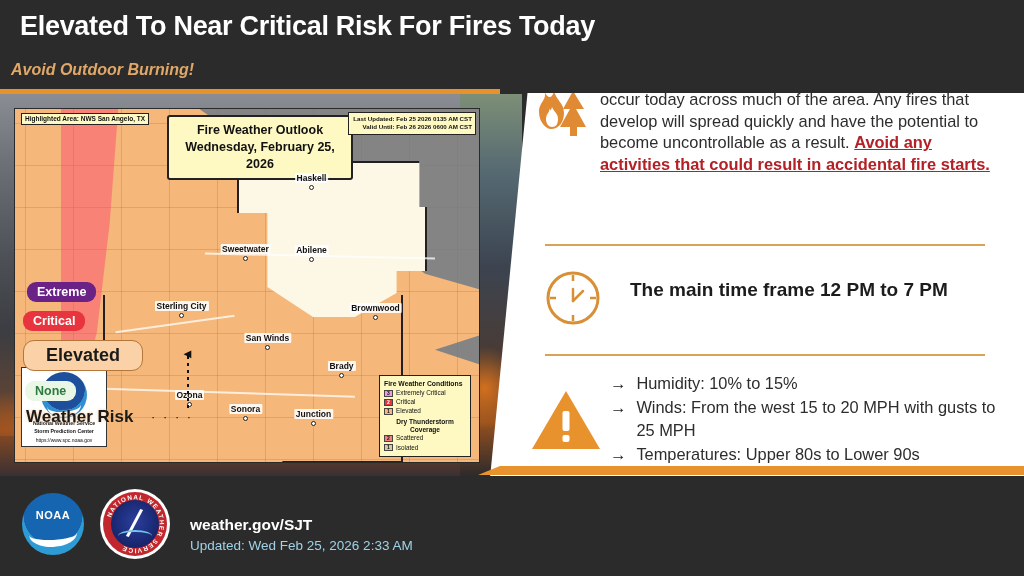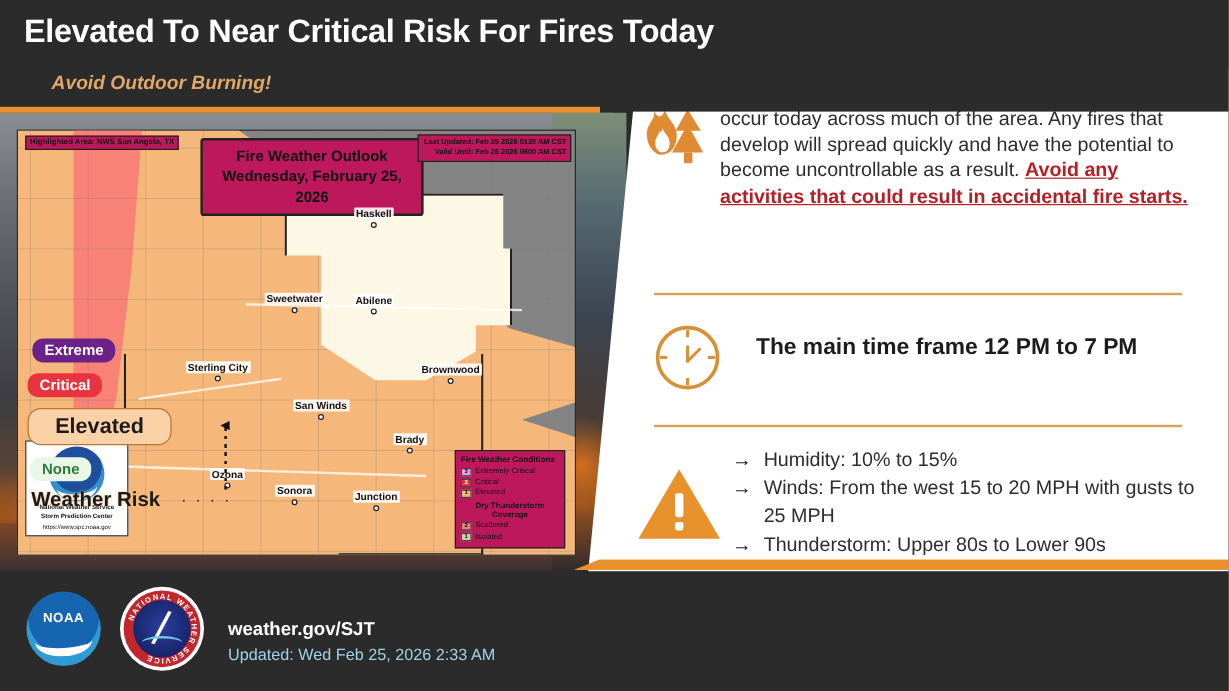--- a/index.html
+++ b/index.html
@@ -22,21 +22,21 @@
     background: #2b2b2b; z-index: 30;
   }
   .title {
     position: absolute; left: 20px; top: 11px;
     font-size: 27px; font-weight: bold; color: #ffffff;
     letter-spacing: -0.3px; white-space: nowrap;
   }
   .subtitle {
     position: absolute; left: 11px; top: 61px;
     font-size: 16px; font-style: italic; font-weight: bold;
-    color: #e0a868; white-space: nowrap; margin-left: 32px;
+    color: #e0a868; white-space: nowrap;
   }
   .header-rule {
     position: absolute; left: 0; top: 89px; width: 500px; height: 5px;
     background: #e8922e; z-index: 31;
   }
 
   
   .photo-bg {
     position: absolute; left: 0; top: 94px; width: 512px; height: 382px;
     background:
@@ -99,21 +99,21 @@
       linear-gradient(to bottom, rgba(120,120,120,0.28) 1px, transparent 1px);
     background-size: 48px 42px;
     background-position: 10px 14px;
   }
   .road {
     position: absolute; height: 1.6px; background: rgba(255,255,255,0.75);
   }
 
   .map-box {
     position: absolute;
-    background: #be185d; border: 1.5px solid #222;
+    background: #fef9c3; border: 1.5px solid #222;
     font-size: 10px; color: #111;
     padding: 2px 4px; line-height: 1.25;
     z-index: 22;
   }
   .highlight-area {
     left: 6px; top: 4px; font-size: 6.5px; font-weight: bold;
     border-width: 1px; padding: 1px 3px;
   }
   .outlook-title {
     left: 152px; top: 6px; width: 186px;
@@ -477,21 +477,21 @@
         <div class="bullet">
           <span class="arrow">→</span>
           <span>Humidity: 10% to 15%</span>
         </div>
         <div class="bullet">
           <span class="arrow">→</span>
           <span>Winds: From the west 15 to 20 MPH with gusts to 25 MPH</span>
         </div>
         <div class="bullet">
           <span class="arrow">→</span>
-          <span>Thunderstorm: Upper 80s to Lower 90s</span>
+          <span>Temperatures: Upper 80s to Lower 90s</span>
         </div>
       </div>
 
     </div>
   </div>
   <div class="panel-bottom-bar"></div>
 
   <div class="footer">
     <div class="noaa-logo">
       <div class="gull"></div>

